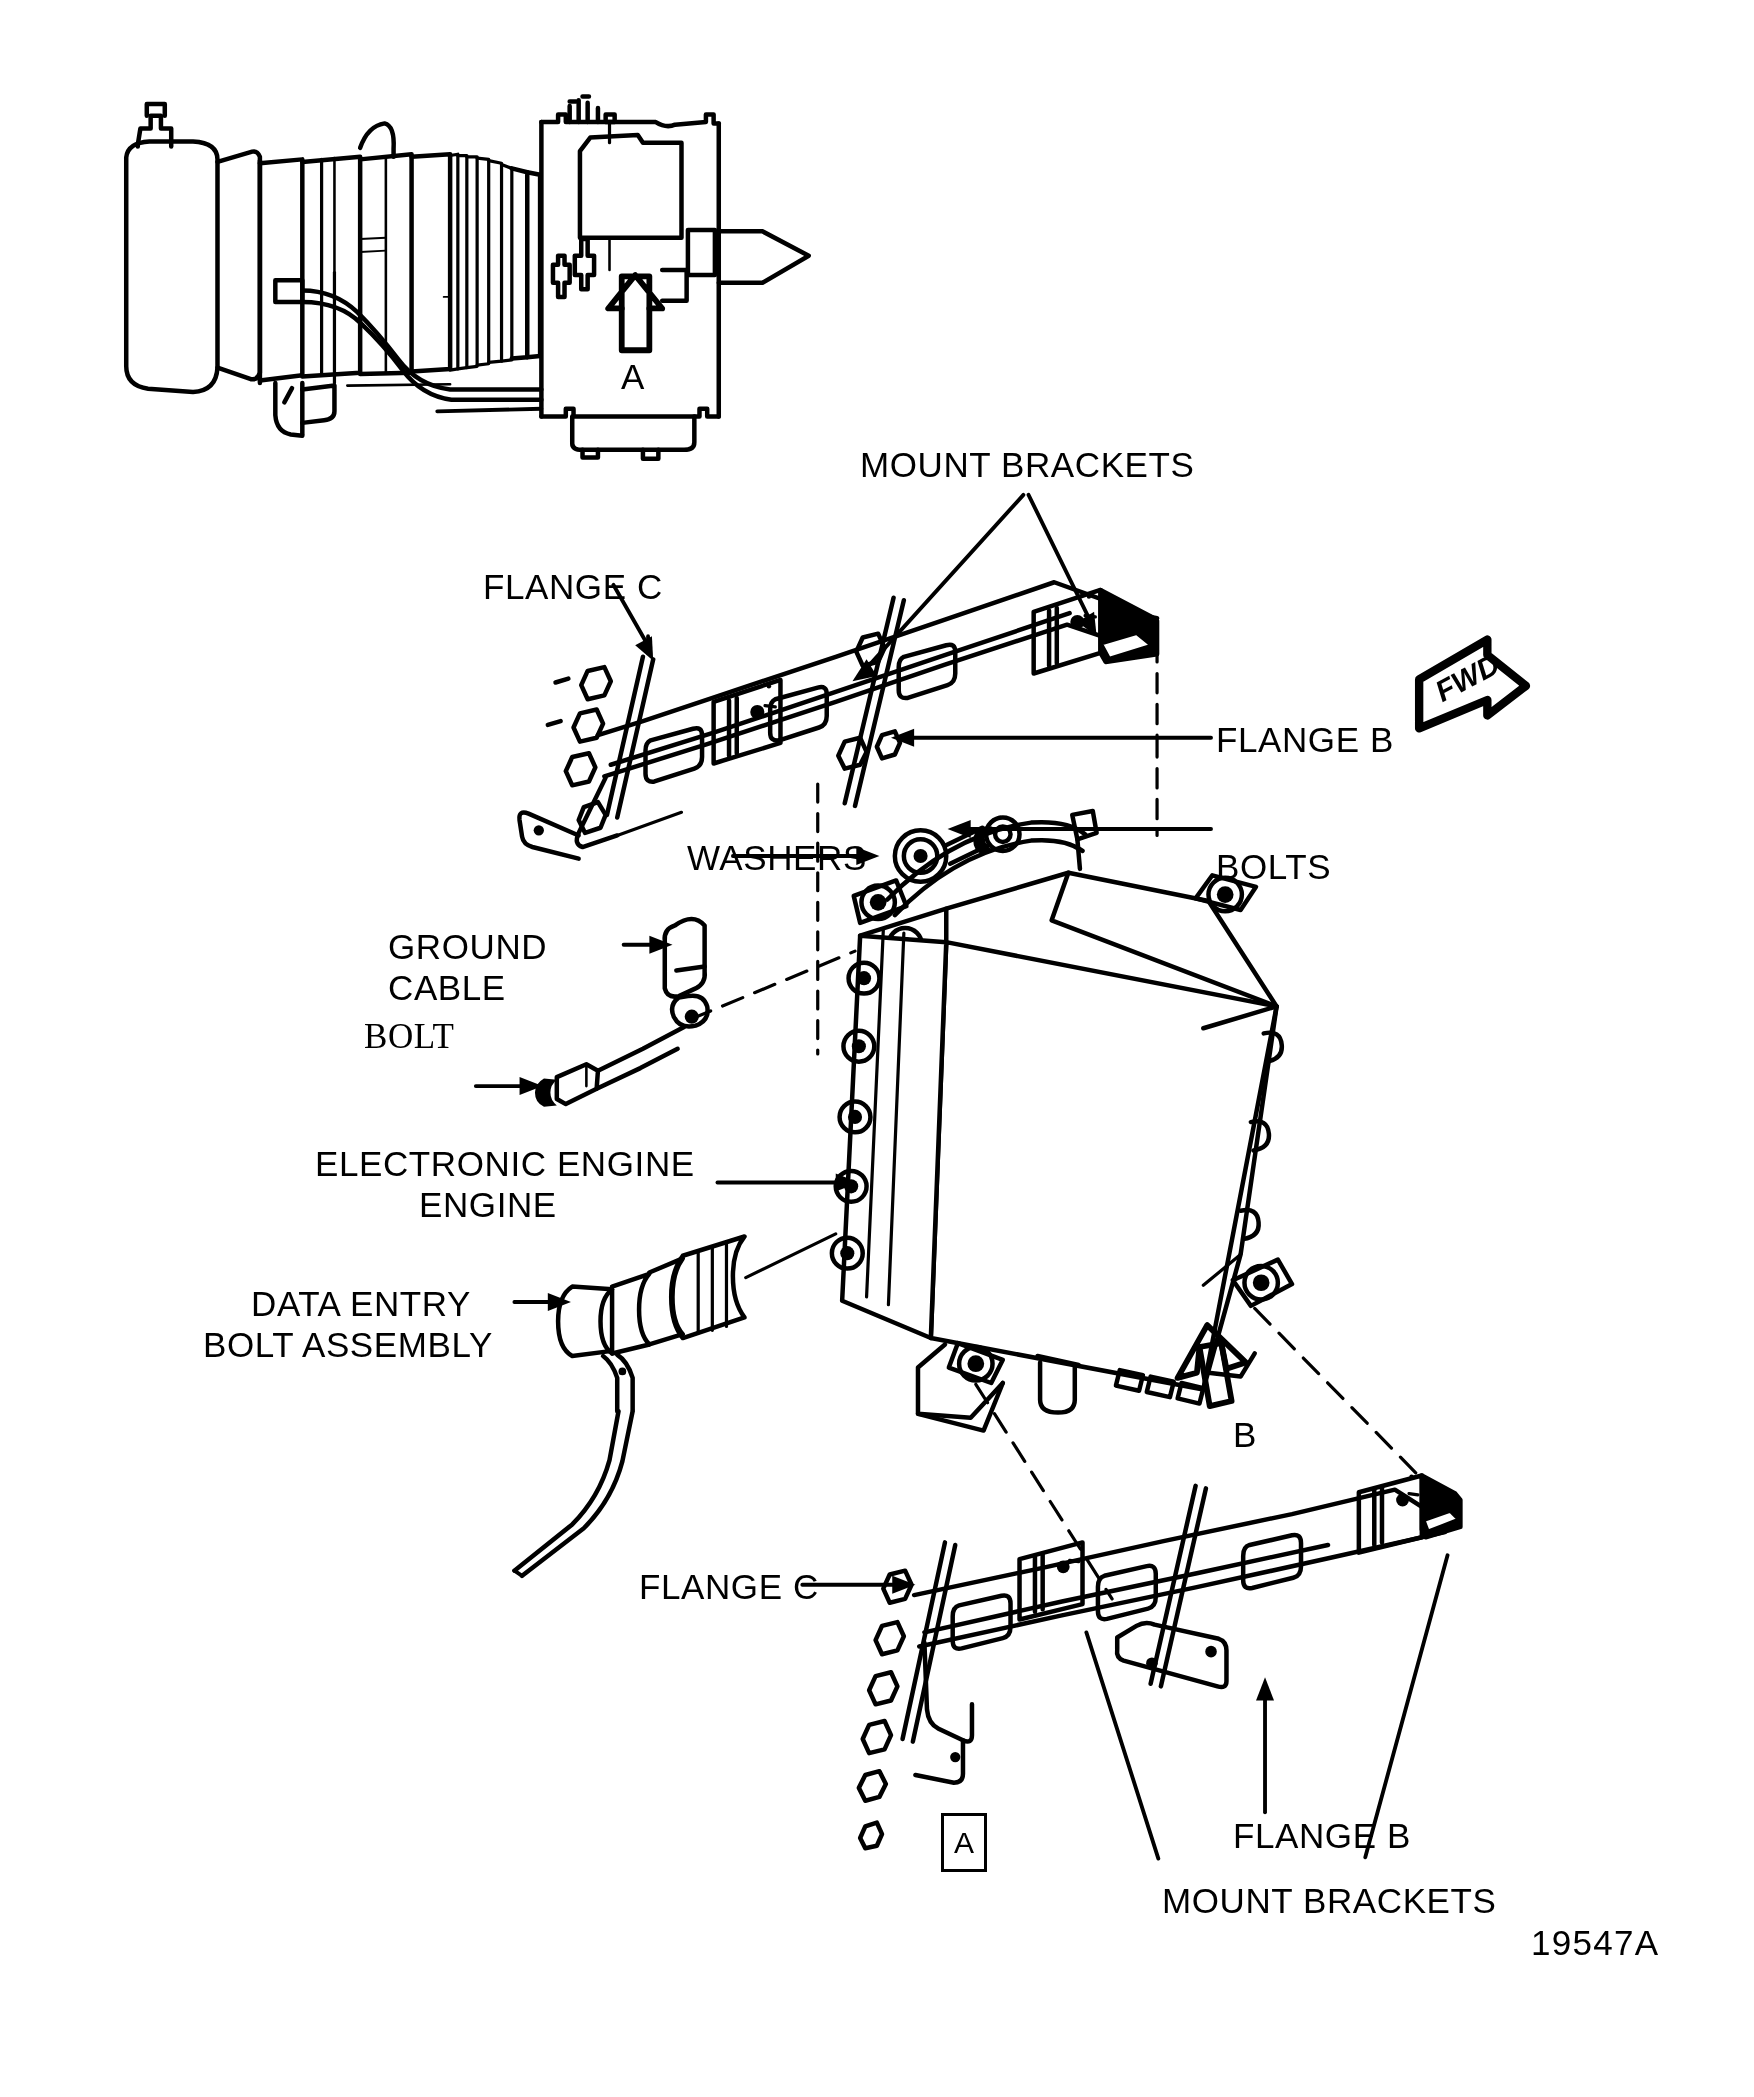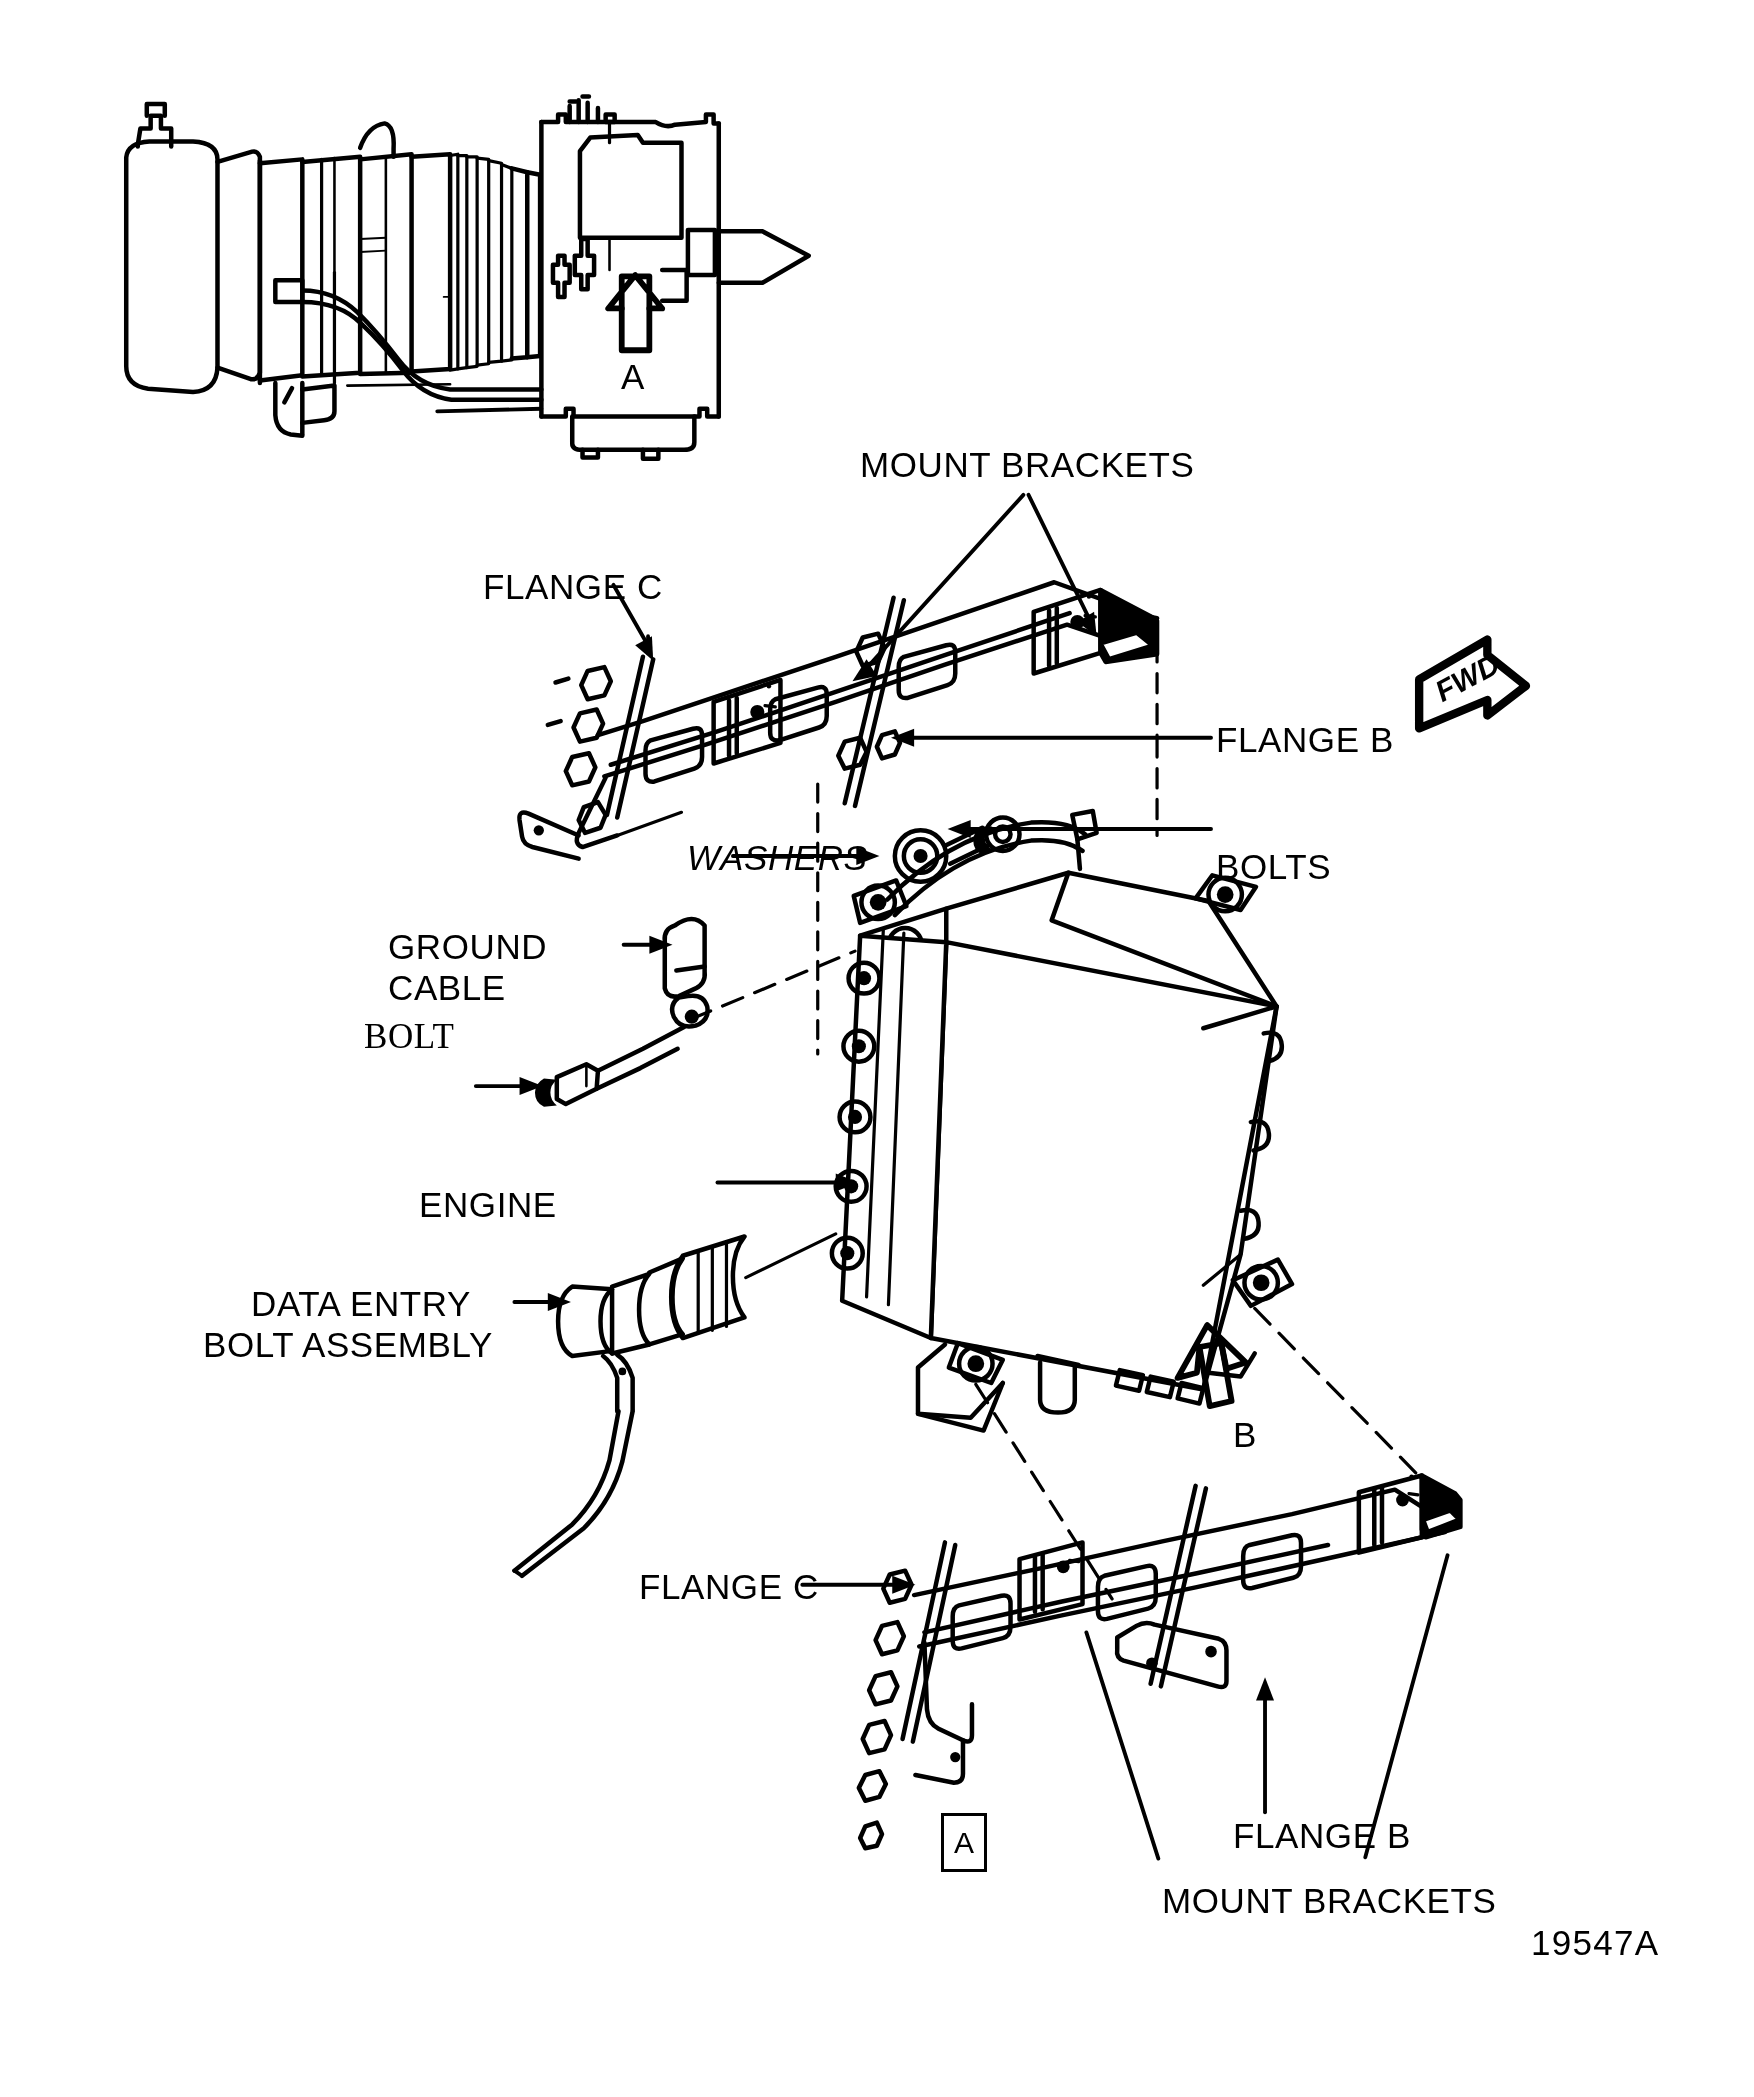--- a/index.html
+++ b/index.html
@@ -386,27 +386,28 @@
   </svg>
 
   <div class="lbl t54" style="left:860px; top:444px;">MOUNT BRACKETS</div>
 
   <div class="lbl t54" style="left:483px; top:566px;">FLANGE C</div>
 
   <div class="lbl t54" style="left:1216px; top:719px;">FLANGE B</div>
 
   <div class="lbl t54" style="left:1216px; top:810px;margin-top:36px;">BOLTS</div>
 
-  <div class="lbl t54" style="left:687px; top:837px;font-style:italic;">WASHERS</div>
+  <div class="lbl t54" style="left:687px; top:837px;">WASHERS</div>
 
   <div class="lbl t54" style="left:388px; top:926px;">GROUND</div>
   <div class="lbl t54" style="left:388px; top:967px;">CABLE</div>
 
   <div class="lbl t54" style="left:364px; top:1016px;font-family:Liberation Serif, serif;">BOLT</div>
 
+  <div class="lbl t54" style="left:315px; top:1143px;">ELECTRONIC ENGINE</div>
   <div class="lbl t54" style="left:419px; top:1184px;">ENGINE</div>
 
   <div class="lbl t54" style="left:243px; top:1283px;margin-left:8px;">DATA ENTRY</div>
   <div class="lbl t54" style="left:203px; top:1324px;">BOLT ASSEMBLY</div>
 
   <div class="lbl t54" style="left:639px; top:1566px;">FLANGE C</div>
 
   <div class="lbl t54" style="left:1233px; top:1815px;">FLANGE B</div>
 
   <div class="lbl t54" style="left:1162px; top:1880px;">MOUNT BRACKETS</div>

